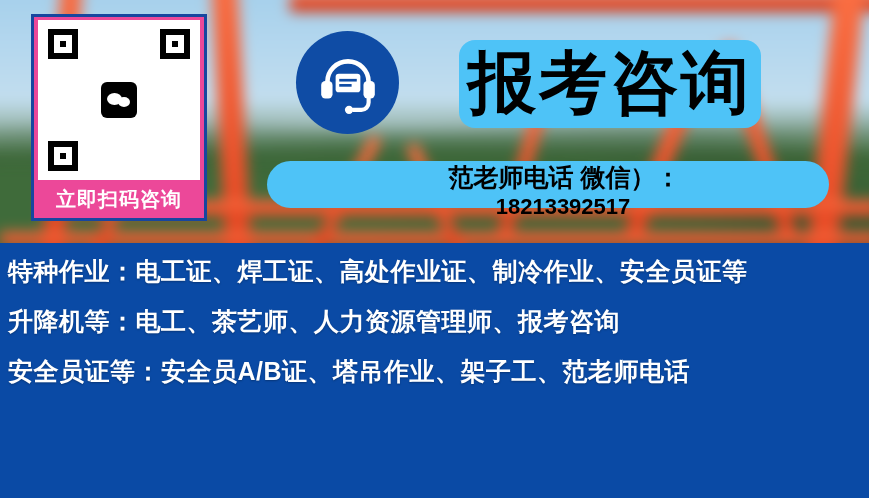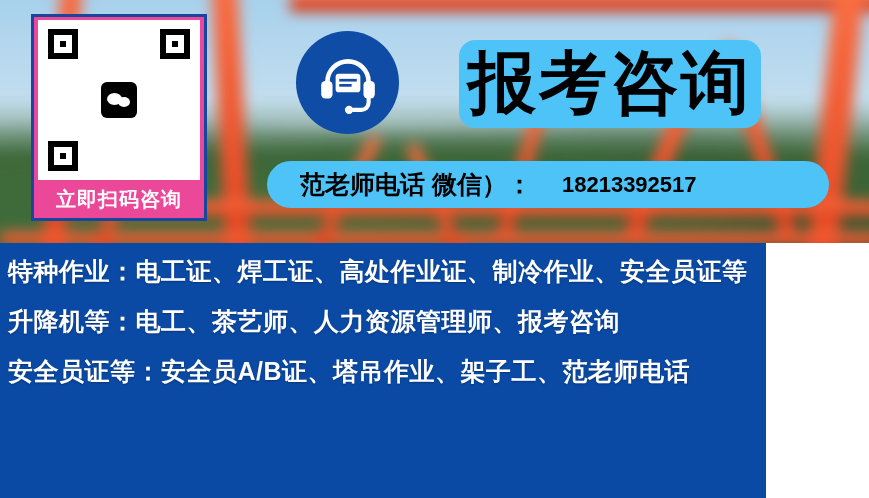--- a/index.html
+++ b/index.html
@@ -156,21 +156,21 @@
     padding-bottom: 4px;
   }
 
   
   .phone-pill {
     position: absolute;
     left: 267px; top: 161px;
     width: 562px; height: 47px;
     background: #4ec3f7;
     border-radius: 24px;
-    display:flex; align-items:center;
+    display:flex; align-items:center;flex-direction:column;
   }
   .phone-pill .lbl {
     color:#000;
     font-size: 25px;
     font-weight: bold;
     margin-left: 33px;
     white-space: nowrap;
   }
   .phone-pill .num {
     color:#000;
@@ -178,21 +178,21 @@
     font-weight: bold;
     margin-left: 30px;
     letter-spacing: 0px;
     white-space: nowrap;
   }
 
   
   .list-panel {
     position: absolute;
     left: 0; top: 243px;
-    width: 766px; height: 255px;
+    width: 869px; height: 255px;
     background: #0a4aa5;
     padding-top: 12px;
     box-sizing: border-box;
   }
   .list-row {
     display: flex;
     align-items: baseline;
     height: 50px;
     padding-left: 8px;
   }

